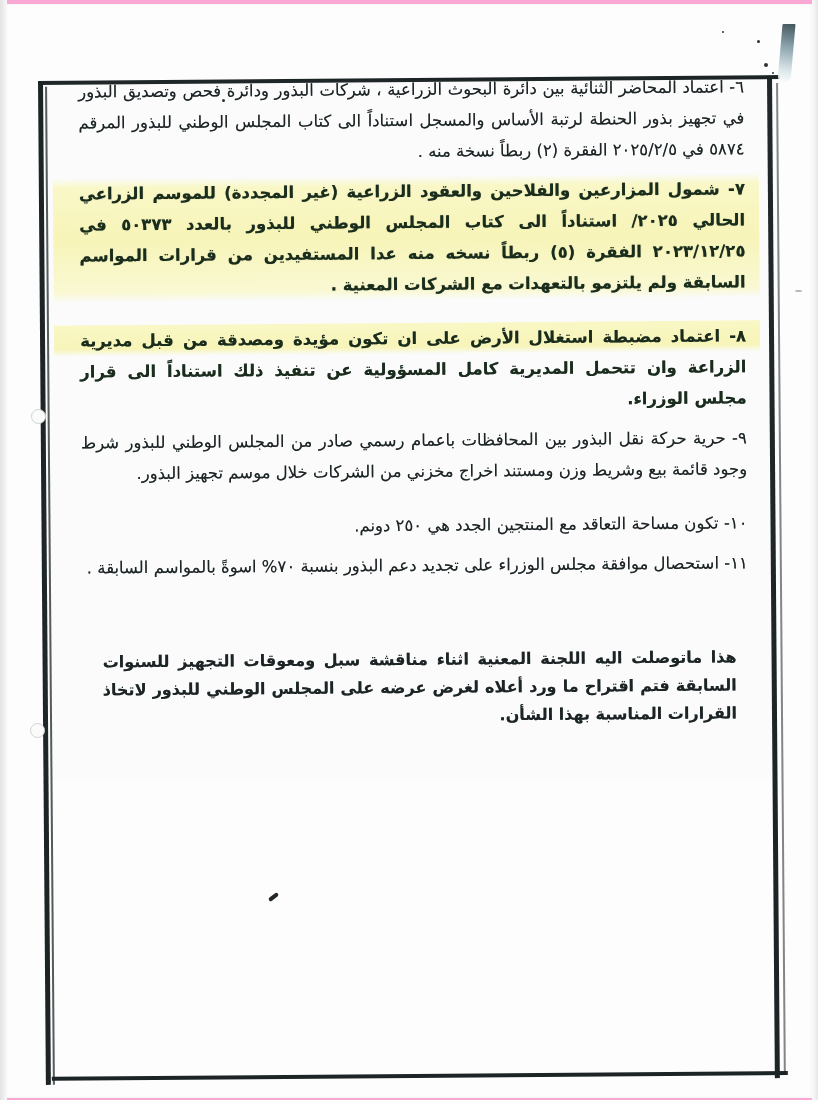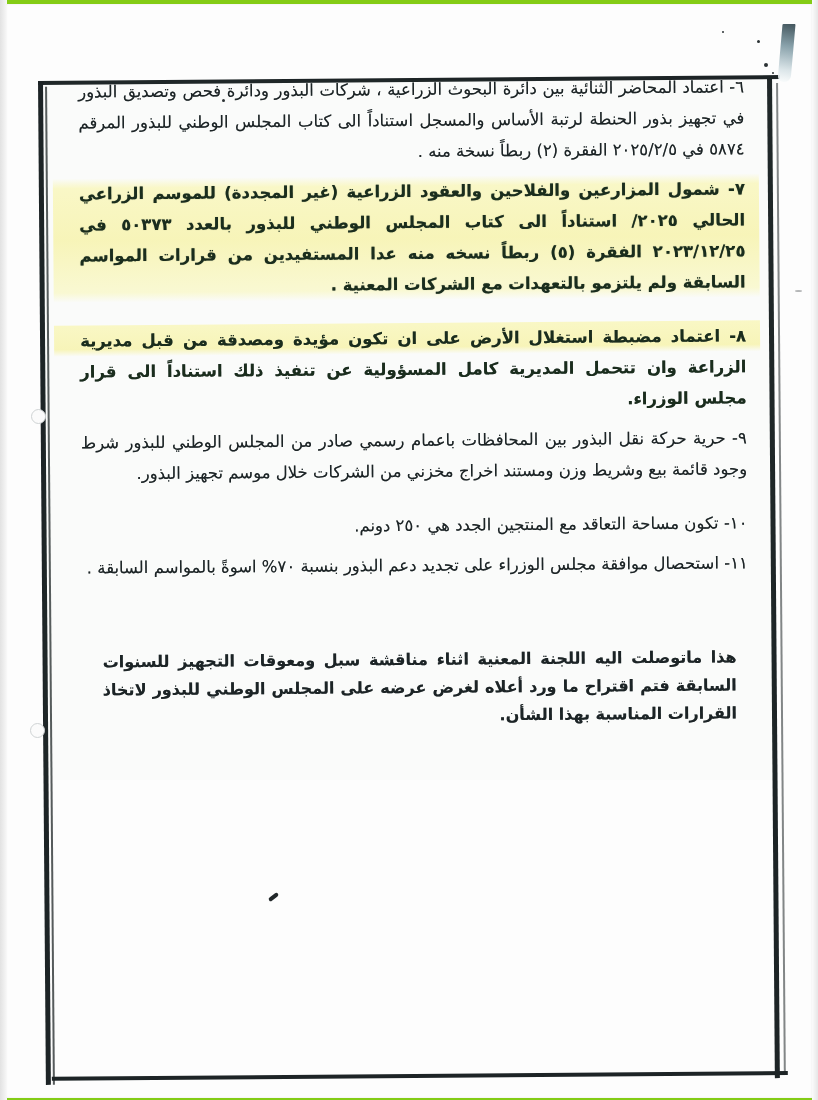--- a/index.html
+++ b/index.html
@@ -12,21 +12,21 @@
     width: 818px; height: 1100px;
     position: relative;
     overflow: hidden;
     font-family: "DejaVu Sans", "Liberation Sans", sans-serif;
   }
 
   
   #scan-canvas {
     position: absolute;
     inset: 0;
-    background: #84cc16;
+    background: #f9a8d4;
   }
   
   #paper-sheet {
     position: absolute;
     left: 6px; top: 4px;
     width: 806px; height: 1094px;
     background: #fdfdfd;
     box-shadow: 0 0 2px rgba(0,0,0,0.10) inset;
   }
   

